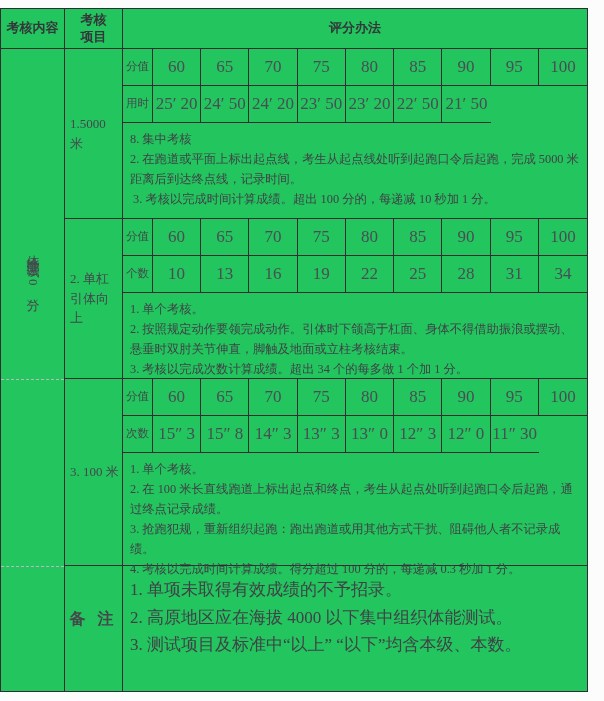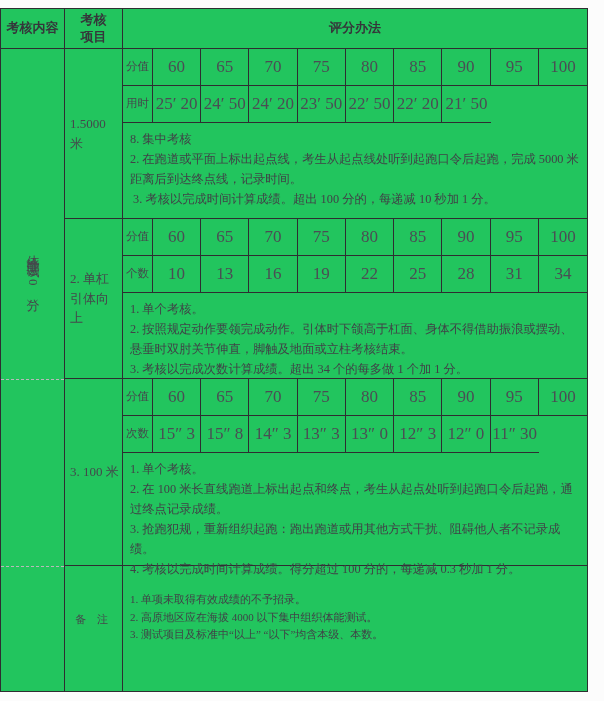--- a/index.html
+++ b/index.html
@@ -56,25 +56,25 @@
     font-size:17px;color:#4b4d54;box-sizing:border-box;white-space:nowrap;
   }
   .srow .vcell:last-child{border-right:none;}
   .desc{
     flex:1 1 auto;padding:7px 6px 4px 7px;font-size:12.3px;line-height:1.62;
     color:#404247;box-sizing:border-box;
   }
   .desc .dline{white-space:pre-wrap;}
   .remark-desc{
     display:flex;flex-direction:column;justify-content:center;
-    padding:4px 6px 26px 7px;font-size:11px;line-height:1.62;color:#404247;box-sizing:border-box;
+    padding:4px 6px 26px 7px;font-size:17px;line-height:1.62;color:#404247;box-sizing:border-box;
   }
   .remark-label{
     display:flex;align-items:center;justify-content:center;
-    font-size:11px;color:#45474c;letter-spacing:4px;padding-bottom:18px;
+    font-size:16px;color:#45474c;letter-spacing:4px;padding-bottom:18px;font-weight:bold;
   }
 </style>
 </head>
 <body>
 
 <div class="doc-table">
 
   <div class="cell head b-r b-b">考核内容</div>
   <div class="cell head b-r b-b">
     <span><span>考核</span><br><span>项目</span></span>
@@ -100,22 +100,22 @@
       <div class="vcell">90</div>
       <div class="vcell">95</div>
       <div class="vcell">100</div>
     </div>
     <div class="srow">
       <div class="rlabel">用时</div>
       <div class="vcell">25′ 20</div>
       <div class="vcell">24′ 50</div>
       <div class="vcell">24′ 20</div>
       <div class="vcell">23′ 50</div>
+      <div class="vcell">23′ 20</div>
       <div class="vcell">22′ 50</div>
-      <div class="vcell">22′ 20</div>
       <div class="vcell">21′ 50</div>
     </div>
     <div class="desc">
       <div class="dline">8. 集中考核</div>
       <div class="dline">2. 在跑道或平面上标出起点线，考生从起点线处听到起跑口令后起跑，完成 5000 米距离后到达终点线，记录时间。</div>
       <div class="dline"> 3. 考核以完成时间计算成绩。超出 100 分的，每递减 10 秒加 1 分。</div>
     </div>
   </div>
 
   <div class="cell project-cell b-r b-b" style="grid-row:3;grid-column:2;">2. 单杠引体向上</div>

